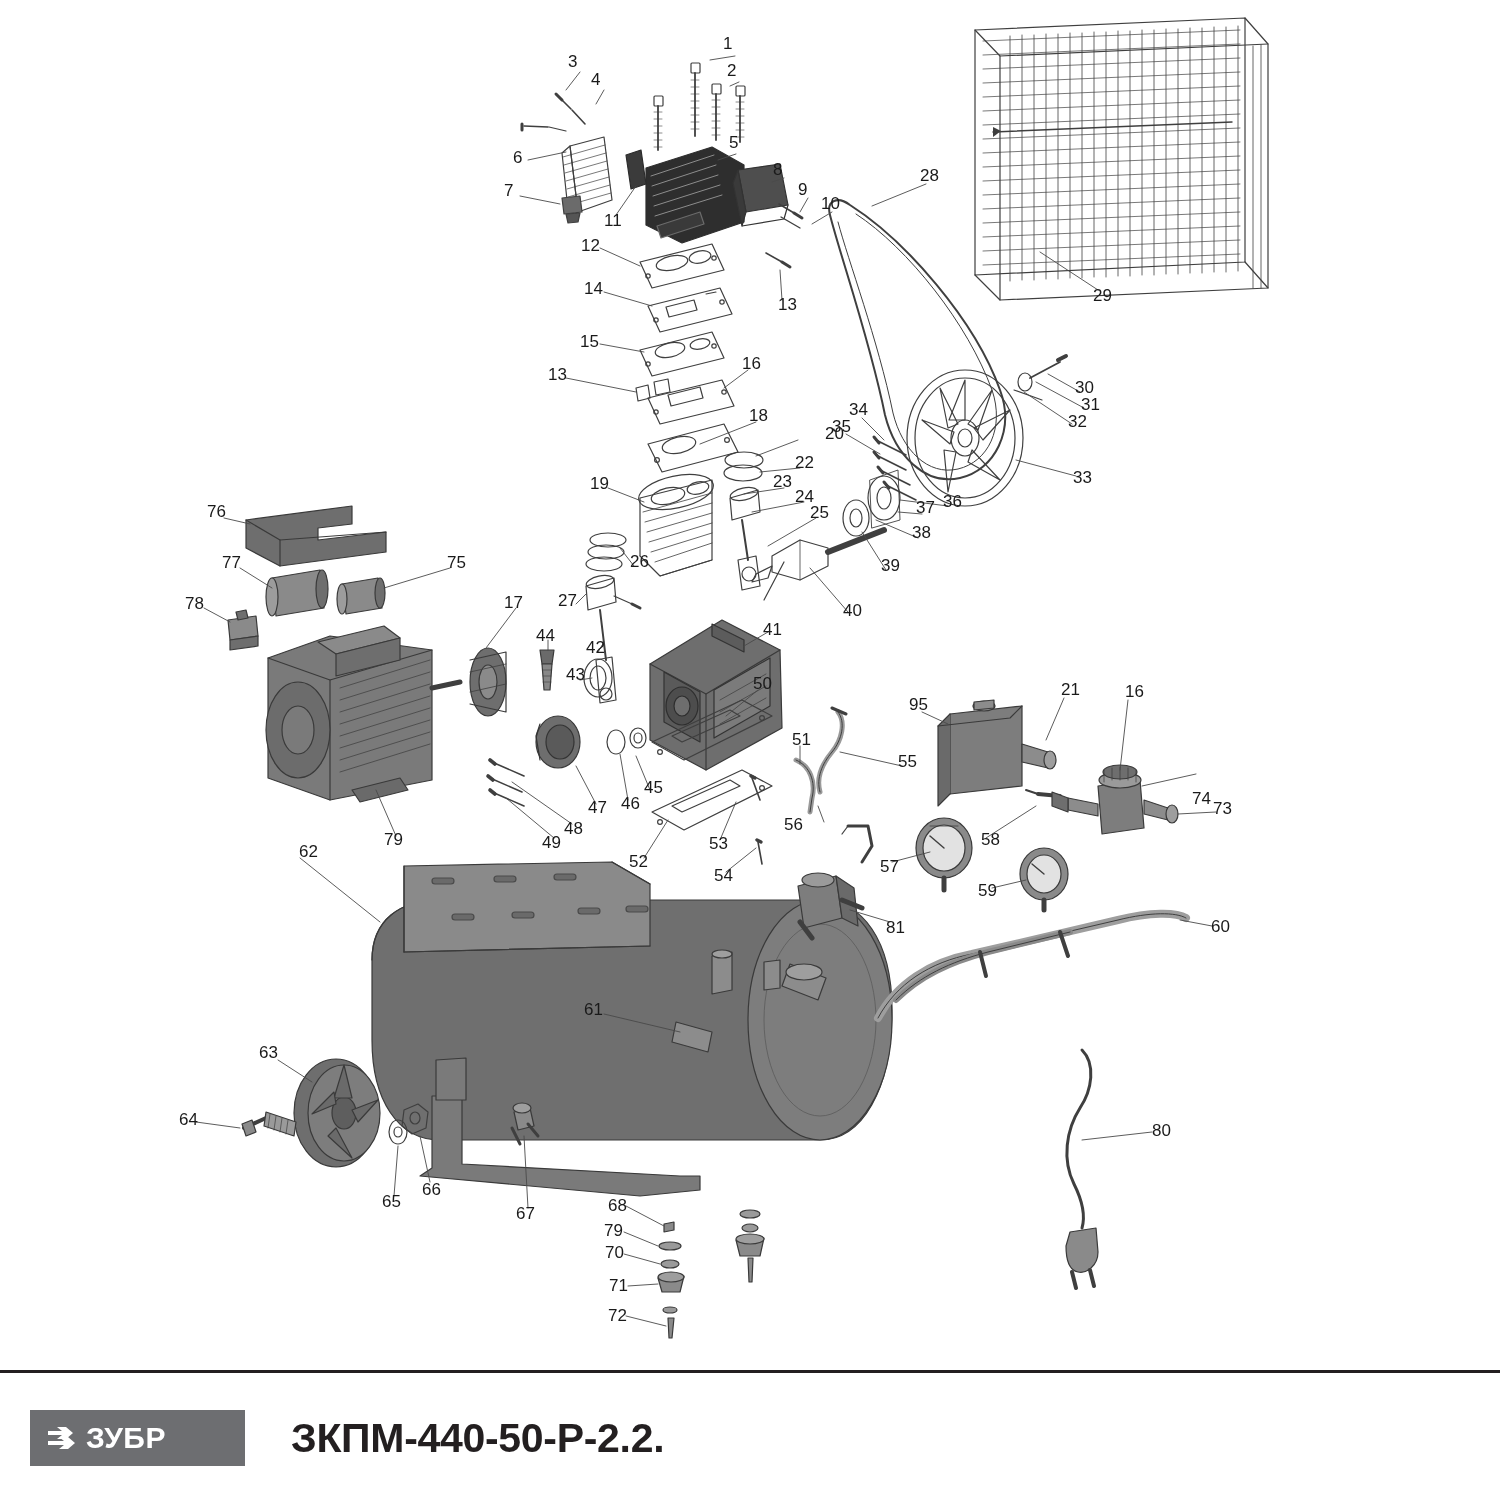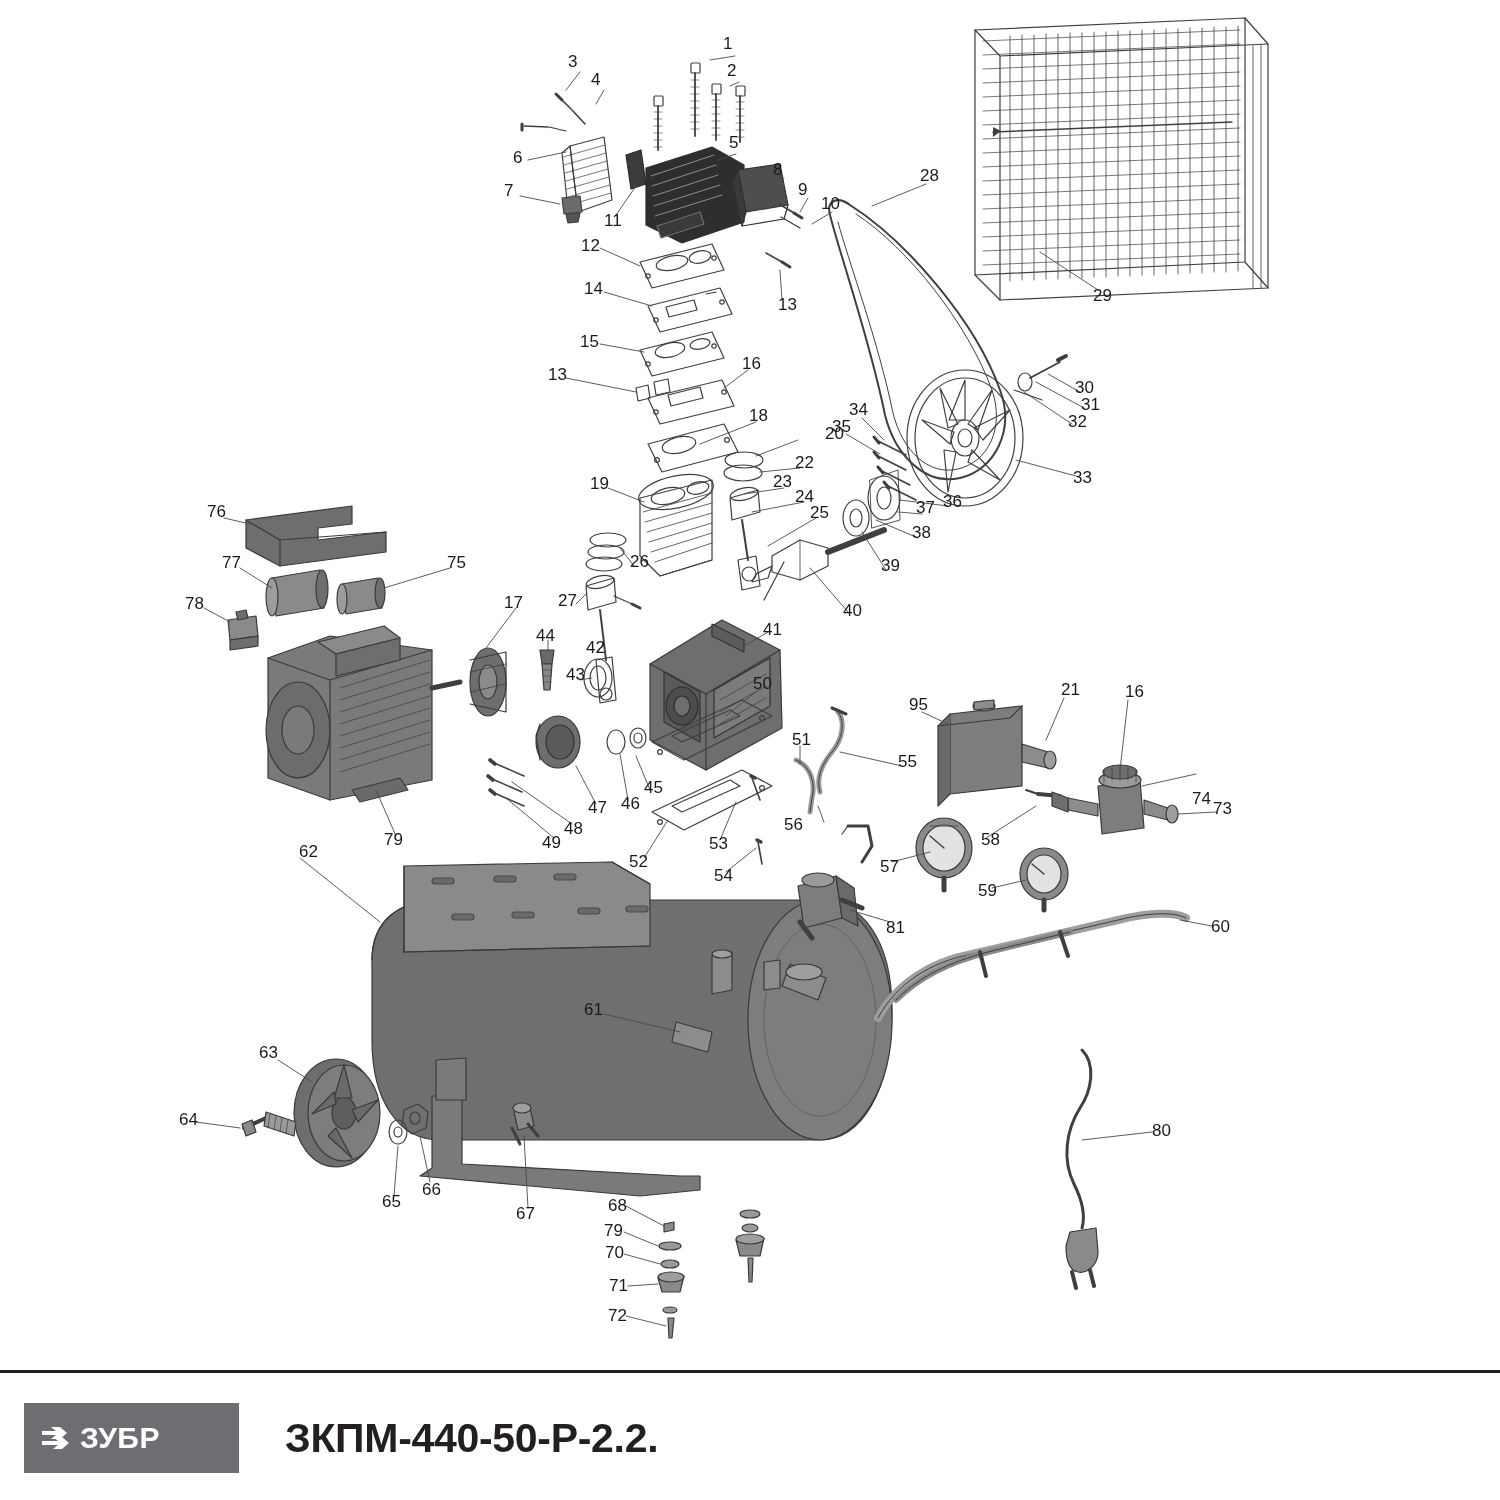--- a/index.html
+++ b/index.html
@@ -50,22 +50,22 @@
   .footer-inner {
     position: absolute;
     left: 0; top: 0;
     width: 1500px;
     height: 130px;
     display: flex;
     align-items: center;
   }
   .logo-box {
     width: 215px;
-    height: 70px;
-    margin-left: 24px;
+    height: 56px;
+    margin-left: 30px;
     background: #6d6e71;
     display: flex;
     align-items: center;
     justify-content: flex-start;
     position: relative;
   }
   .logo-arrow {
     width: 34px;
     height: 34px;
     margin-left: 14px;

